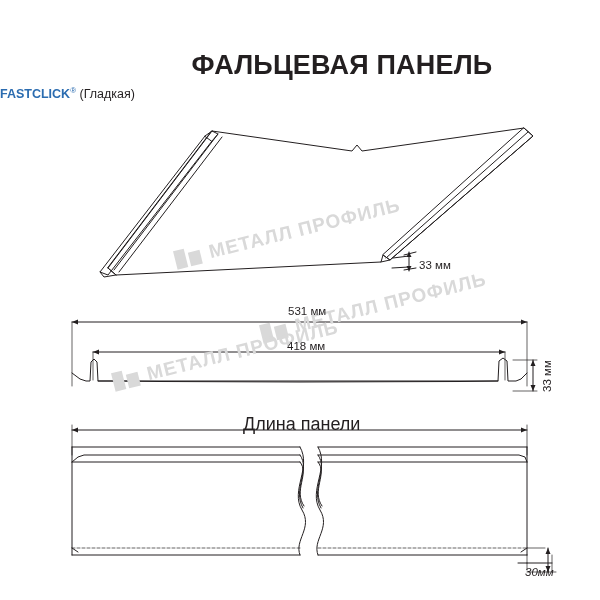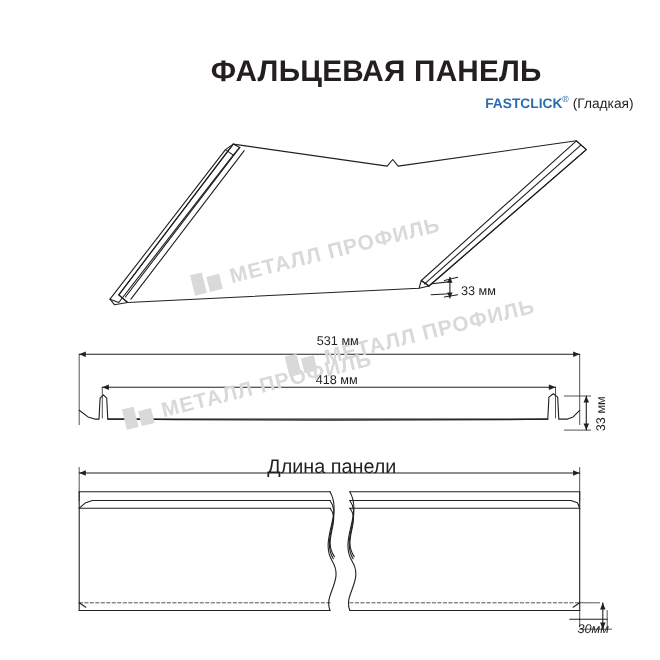--- a/index.html
+++ b/index.html
@@ -31,21 +31,21 @@
     font-weight: bold;
     letter-spacing: 0.2px;
     color: #231f20;
     padding-left: 42px;
   }
   .subtitle {
     position: absolute;
     left: 0;
     top: 86px;
     width: 576px;
-    text-align: right;
+    text-align: left;
     font-size: 12.5px;
     color: #231f20;
   }
   .subtitle .brand {
     color: #2b6cb0;
     font-weight: bold;
   }
   .subtitle .sup {
     font-size: 8px;
     vertical-align: super;

